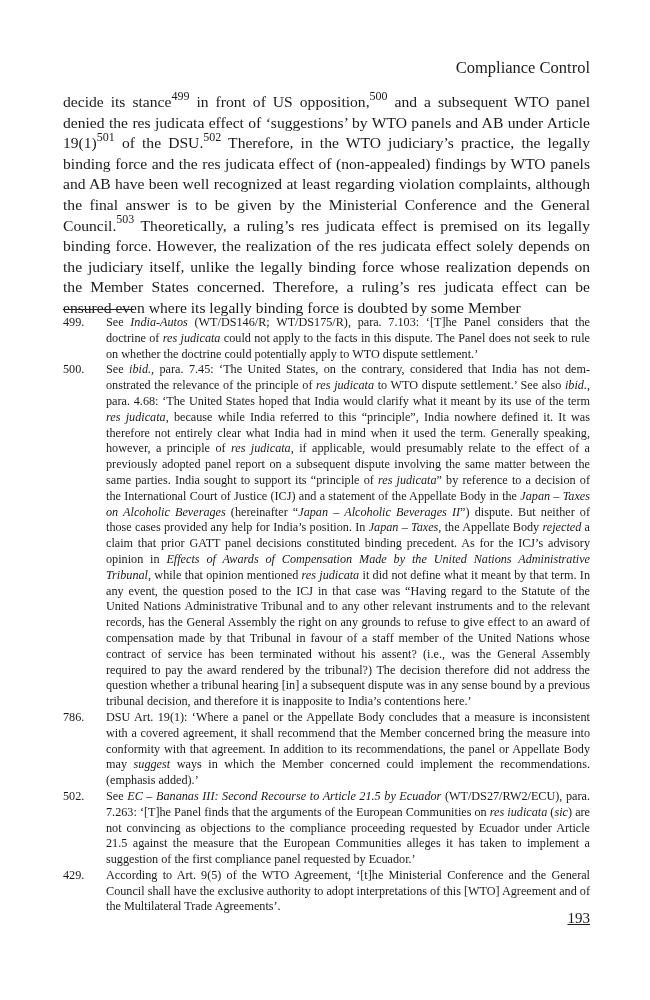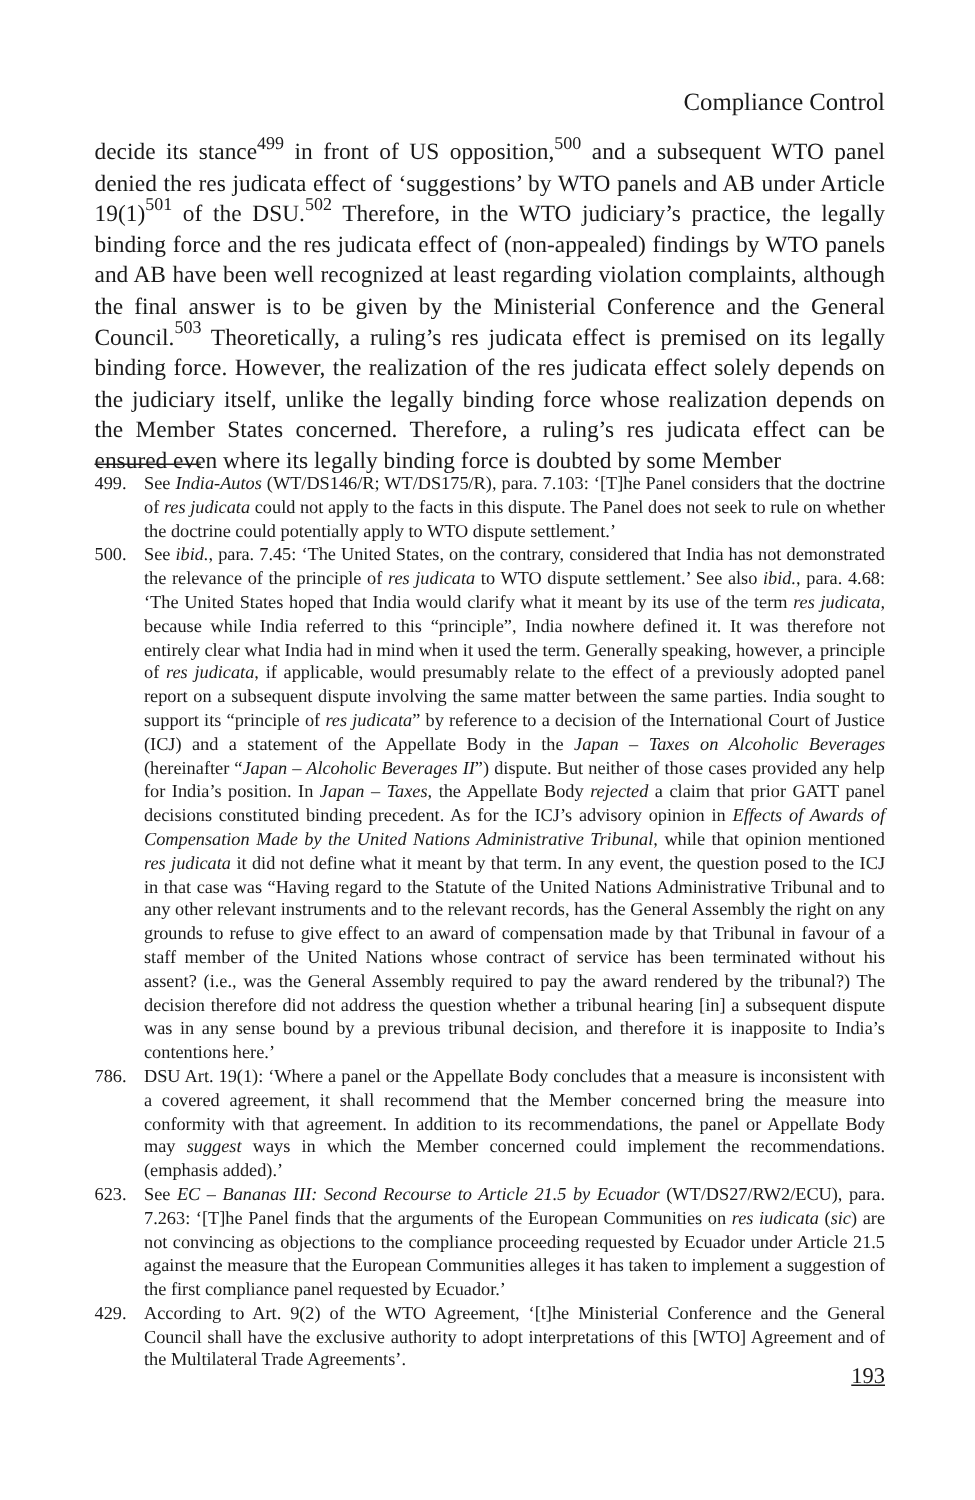--- a/index.html
+++ b/index.html
@@ -7,21 +7,21 @@
          font-family: "Liberation Serif", "DejaVu Serif", serif; color: #1a1a1a; }
   .header { position: absolute; top: 58px; right: 60px; font-size: 16.5px; }
   .body-text { position: absolute; left: 63px; width: 527px; top: 92px;
                font-size: 15.6px; line-height: 20.6px; text-align: justify; hyphens: manual; }
   .body-text sup { font-size: 12px; line-height: 0; position: relative; top: -1px; }
   .fn-rule { position: absolute; left: 63px; top: 309px; width: 71px; height: 0; border-top: 1px solid #222; }
   .footnotes { position: absolute; left: 63px; width: 527px; top: 315px;
                font-size: 12.2px; line-height: 15.8px; }
   .fn { display: flex; text-align: justify; justify-content: center; }
   .fn-num { flex: 0 0 33px; }
-  .fn-text { flex: 1; text-align: justify; }
+  .fn-text { flex: 1; text-align: justify; margin-left: 10px; }
   .page-num { position: absolute; right: 60px; top: 910px; font-size: 15px; text-decoration: underline; }
   i { font-style: italic; }
 </style>
 </head>
 <body>
 
 <div class="header">Compliance Control</div>
 
 <div class="body-text" id="body-text"><span>decide its stance</span><sup>499</sup><span> in front of US opposition,</span><sup>500</sup><span> and a subsequent WTO panel denied the res judicata effect of ‘suggestions’ by WTO panels and AB under Article 19(1)</span><sup>501</sup><span> of the DSU.</span><sup>502</sup><span> Therefore, in the WTO judiciary’s practice, the legally binding force and the res judicata effect of (non-appealed) findings by WTO panels and AB have been well recognized at least regarding violation com­plaints, although the final answer is to be given by the Ministerial Conference and the General Council.</span><sup>503</sup><span> Theoretically, a ruling’s res judicata effect is premised on its legally binding force. However, the realization of the res judicata effect solely depends on the judiciary itself, unlike the legally binding force whose realization depends on the Member States concerned. Therefore, a ruling’s res judicata effect can be ensured even where its legally binding force is doubted by some Member</span></div>
 
@@ -34,22 +34,22 @@
     </div>
     <div class="fn">
       <span class="fn-num">500.</span>
       <span class="fn-text"><span>See </span><i>ibid.</i><span>, para. 7.45: ‘The United States, on the contrary, considered that India has not dem­onstrated the relevance of the principle of </span><i>res judicata</i><span> to WTO dispute settlement.’ See also </span><i>ibid.</i><span>, para. 4.68: ‘The United States hoped that India would clarify what it meant by its use of the term </span><i>res judicata</i><span>, because while India referred to this “principle”, India nowhere defined it. It was therefore not entirely clear what India had in mind when it used the term. Generally speaking, however, a principle of </span><i>res judicata</i><span>, if applicable, would presumably relate to the effect of a previously adopted panel report on a subsequent dispute involving the same matter between the same parties. India sought to support its “principle of </span><i>res judicata</i><span>” by reference to a decision of the International Court of Justice (ICJ) and a statement of the Appellate Body in the </span><i>Japan – Taxes on Alcoholic Beverages</i><span> (hereinafter “</span><i>Japan – Alcoholic Beverages II</i><span>”) dispute. But neither of those cases provided any help for India’s position. In </span><i>Japan – Taxes</i><span>, the Appellate Body </span><i>rejected</i><span> a claim that prior GATT panel decisions constituted binding prec­edent. As for the ICJ’s advisory opinion in </span><i>Effects of Awards of Compensation Made by the United Nations Administrative Tribunal</i><span>, while that opinion mentioned </span><i>res judicata</i><span> it did not define what it meant by that term. In any event, the question posed to the ICJ in that case was “Having regard to the Statute of the United Nations Administrative Tribunal and to any other relevant instruments and to the relevant records, has the General Assembly the right on any grounds to refuse to give effect to an award of compensation made by that Tribunal in favour of a staff member of the United Nations whose contract of service has been terminated without his assent? (i.e., was the General Assembly required to pay the award rendered by the tribu­nal?) The decision therefore did not address the question whether a tribunal hearing [in] a subsequent dispute was in any sense bound by a previous tribunal decision, and therefore it is inapposite to India’s contentions here.’</span></span>
     </div>
     <div class="fn">
       <span class="fn-num">786.</span>
       <span class="fn-text"><span>DSU Art. 19(1): ‘Where a panel or the Appellate Body concludes that a measure is inconsistent with a covered agreement, it shall recommend that the Member concerned bring the measure into conformity with that agreement. In addition to its recommendations, the panel or Appel­late Body may </span><i>suggest</i><span> ways in which the Member concerned could implement the recom­mendations. (emphasis added).’</span></span>
     </div>
     <div class="fn">
-      <span class="fn-num">623.</span>
+      <span class="fn-num">502.</span>
       <span class="fn-text"><span>See </span><i>EC – Bananas III: Second Recourse to Article 21.5 by Ecuador</i><span> (WT/DS27/RW2/ECU), para. 7.263: ‘[T]he Panel finds that the arguments of the European Communities on </span><i>res iudicata</i><span> (</span><i>sic</i><span>) are not convincing as objections to the compliance proceeding requested by Ecuador under Article 21.5 against the measure that the European Communities alleges it has taken to implement a suggestion of the first compliance panel requested by Ecuador.’</span></span>
     </div>
     <div class="fn">
       <span class="fn-num">429.</span>
-      <span class="fn-text"><span>According to Art. 9(2) of the WTO Agreement, ‘[t]he Ministerial Conference and the General Council shall have the exclusive authority to adopt interpretations of this [WTO] Agreement and of the Multilateral Trade Agreements’.</span></span>
+      <span class="fn-text"><span>According to Art. 9(5) of the WTO Agreement, ‘[t]he Ministerial Conference and the General Council shall have the exclusive authority to adopt interpretations of this [WTO] Agreement and of the Multilateral Trade Agreements’.</span></span>
     </div>
   </div>
 
 <div class="page-num">193</div>
 
 </body></html>

